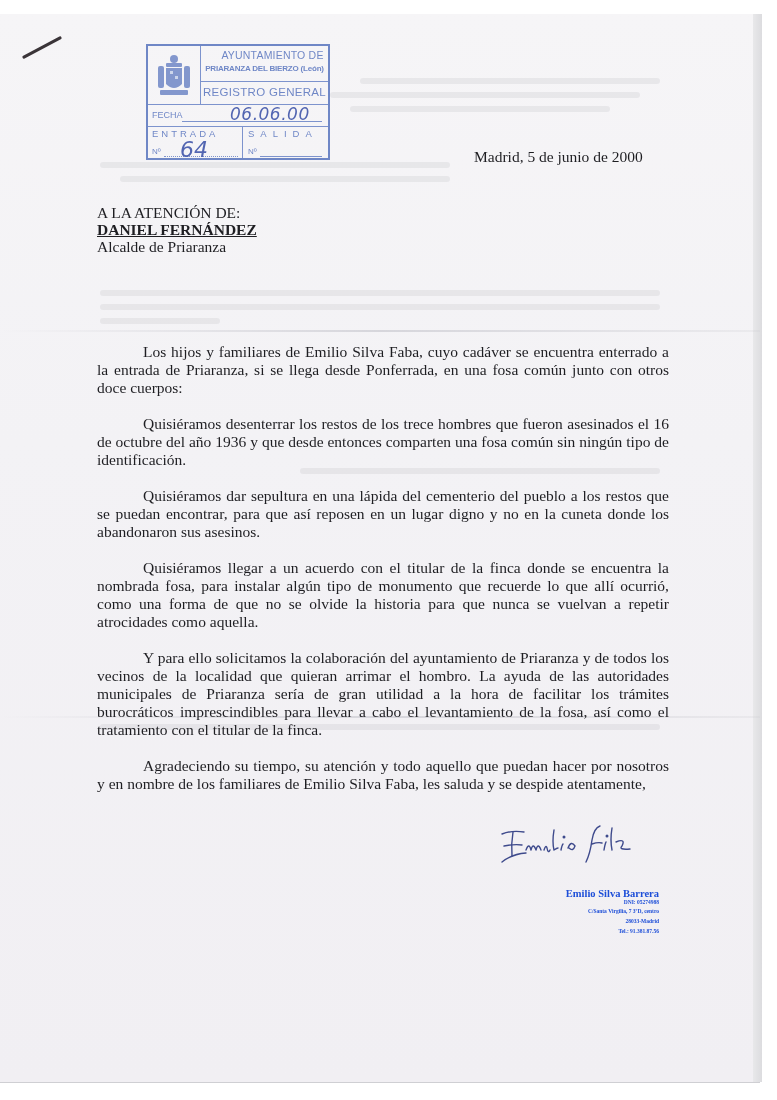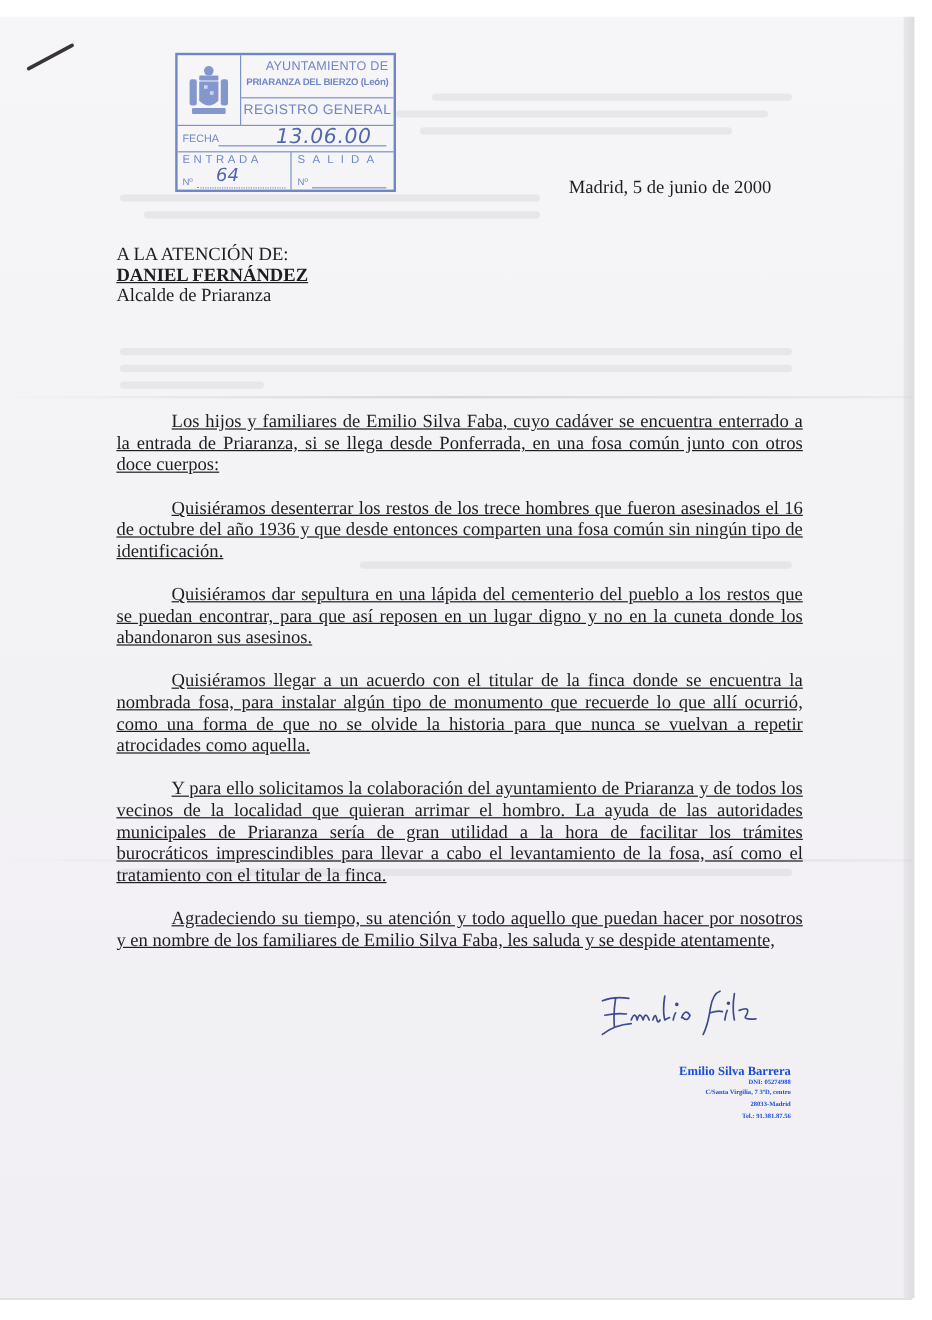--- a/index.html
+++ b/index.html
@@ -61,34 +61,34 @@
   .stamp .io-row { position: absolute; left: 0; right: 0; top: 80px; height: 15px; }
   .stamp .entrada { position: absolute; left: 4px; top: 2px; font-size: 9.5px; letter-spacing: 3px; }
   .stamp .salida { position: absolute; left: 100px; top: 2px; font-size: 9.5px; letter-spacing: 6px; }
   .stamp .divider-v { position: absolute; left: 94px; top: 80px; bottom: 0; border-left: 1.5px solid #6d86c8; }
   .stamp .num-row { position: absolute; left: 0; right: 0; top: 95px; height: 19px; }
   .stamp .num-label-in { position: absolute; left: 4px; top: 6px; font-size: 8px; }
   .stamp .num-label-out { position: absolute; left: 100px; top: 6px; font-size: 8px; }
   .stamp .num-line-in { position: absolute; left: 16px; width: 74px; top: 15px; border-bottom: 1px dotted #6d86c8; }
   .stamp .num-line-out { position: absolute; left: 112px; right: 6px; top: 15px; border-bottom: 1px solid #6d86c8; }
   .stamp .num-value {
-    position: absolute; left: 32px; top: -4px; font-size: 15px; font-style: italic; color: #3c52a8;
+    position: absolute; left: 32px; top: -4px; font-size: 22px; font-style: italic; color: #3c52a8;
     font-family: "DejaVu Sans", sans-serif;
   }
 
   .date {
     position: absolute; left: 474px; top: 148px; font-size: 15.5px; white-space: nowrap;
   }
   .addressee { position: absolute; left: 97px; top: 204px; font-size: 15.5px; line-height: 17px; }
   .addressee .att { display: block; }
   .addressee .name { display: block; font-weight: bold; text-decoration: underline; }
   .addressee .role { display: block; }
 
   .body-text {
-    position: absolute; left: 97px; top: 343px; width: 572px; font-size: 15.5px; line-height: 18px; text-decoration: underline;
+    position: absolute; left: 97px; top: 343px; width: 572px; font-size: 15.5px; line-height: 18px;
   }
   .body-text p { margin: 0 0 18px 0; text-align: justify; text-indent: 46px; }
 
   .signature {
     position: absolute; left: 500px; top: 820px; width: 150px; height: 50px;
   }
   .sig-block {
     position: absolute; right: 118px; top: 888px; text-align: right; color: #1d4ed8;
   }
   .sig-name { font-size: 10.5px; font-weight: bold; line-height: 11px; }
@@ -135,21 +135,21 @@
     </svg>
   </div>
   <div class="title">
     <div class="t1">AYUNTAMIENTO DE</div>
     <div class="t2">PRIARANZA DEL BIERZO (León)</div>
     <div class="t3">REGISTRO GENERAL</div>
   </div>
   <div class="fecha-row">
     <span class="fecha-label">FECHA</span>
     <span class="fecha-line"></span>
-    <span class="fecha-value">13.06.00</span>
+    <span class="fecha-value">06.06.00</span>
   </div>
   <div class="io-row">
     <span class="entrada">ENTRADA</span>
     <span class="salida">SALIDA</span>
   </div>
   <div class="divider-v"></div>
   <div class="num-row">
     <span class="num-label-in">Nº</span>
     <span class="num-line-in"></span>
     <span class="num-value">64</span>

